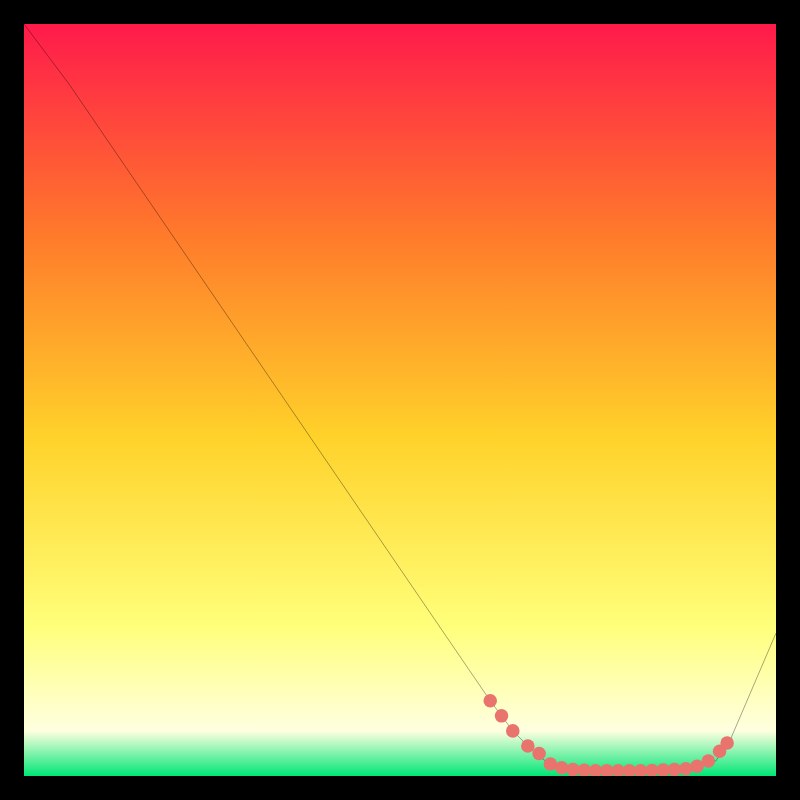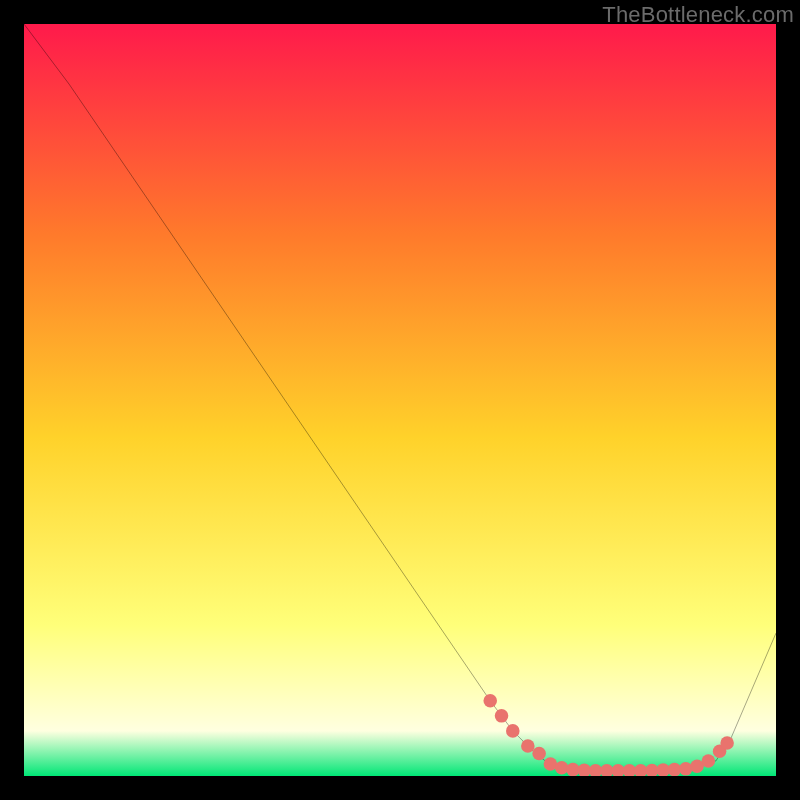--- a/index.html
+++ b/index.html
@@ -69,14 +69,13 @@
         <circle cx="83.500" cy="99.280" r="0.9" fill="#e9736d"></circle>
         <circle cx="85.000" cy="99.220" r="0.9" fill="#e9736d"></circle>
         <circle cx="86.500" cy="99.150" r="0.9" fill="#e9736d"></circle>
         <circle cx="88.000" cy="99.050" r="0.9" fill="#e9736d"></circle>
         <circle cx="89.500" cy="98.700" r="0.9" fill="#e9736d"></circle>
         <circle cx="91.000" cy="98.000" r="0.9" fill="#e9736d"></circle>
         <circle cx="92.500" cy="96.700" r="0.9" fill="#e9736d"></circle>
         <circle cx="93.500" cy="95.600" r="0.9" fill="#e9736d"></circle>
       </g>
   </svg>
-  <div class="watermark">TheBottleneck.com</div>
 </div>
 
 </body></html>

